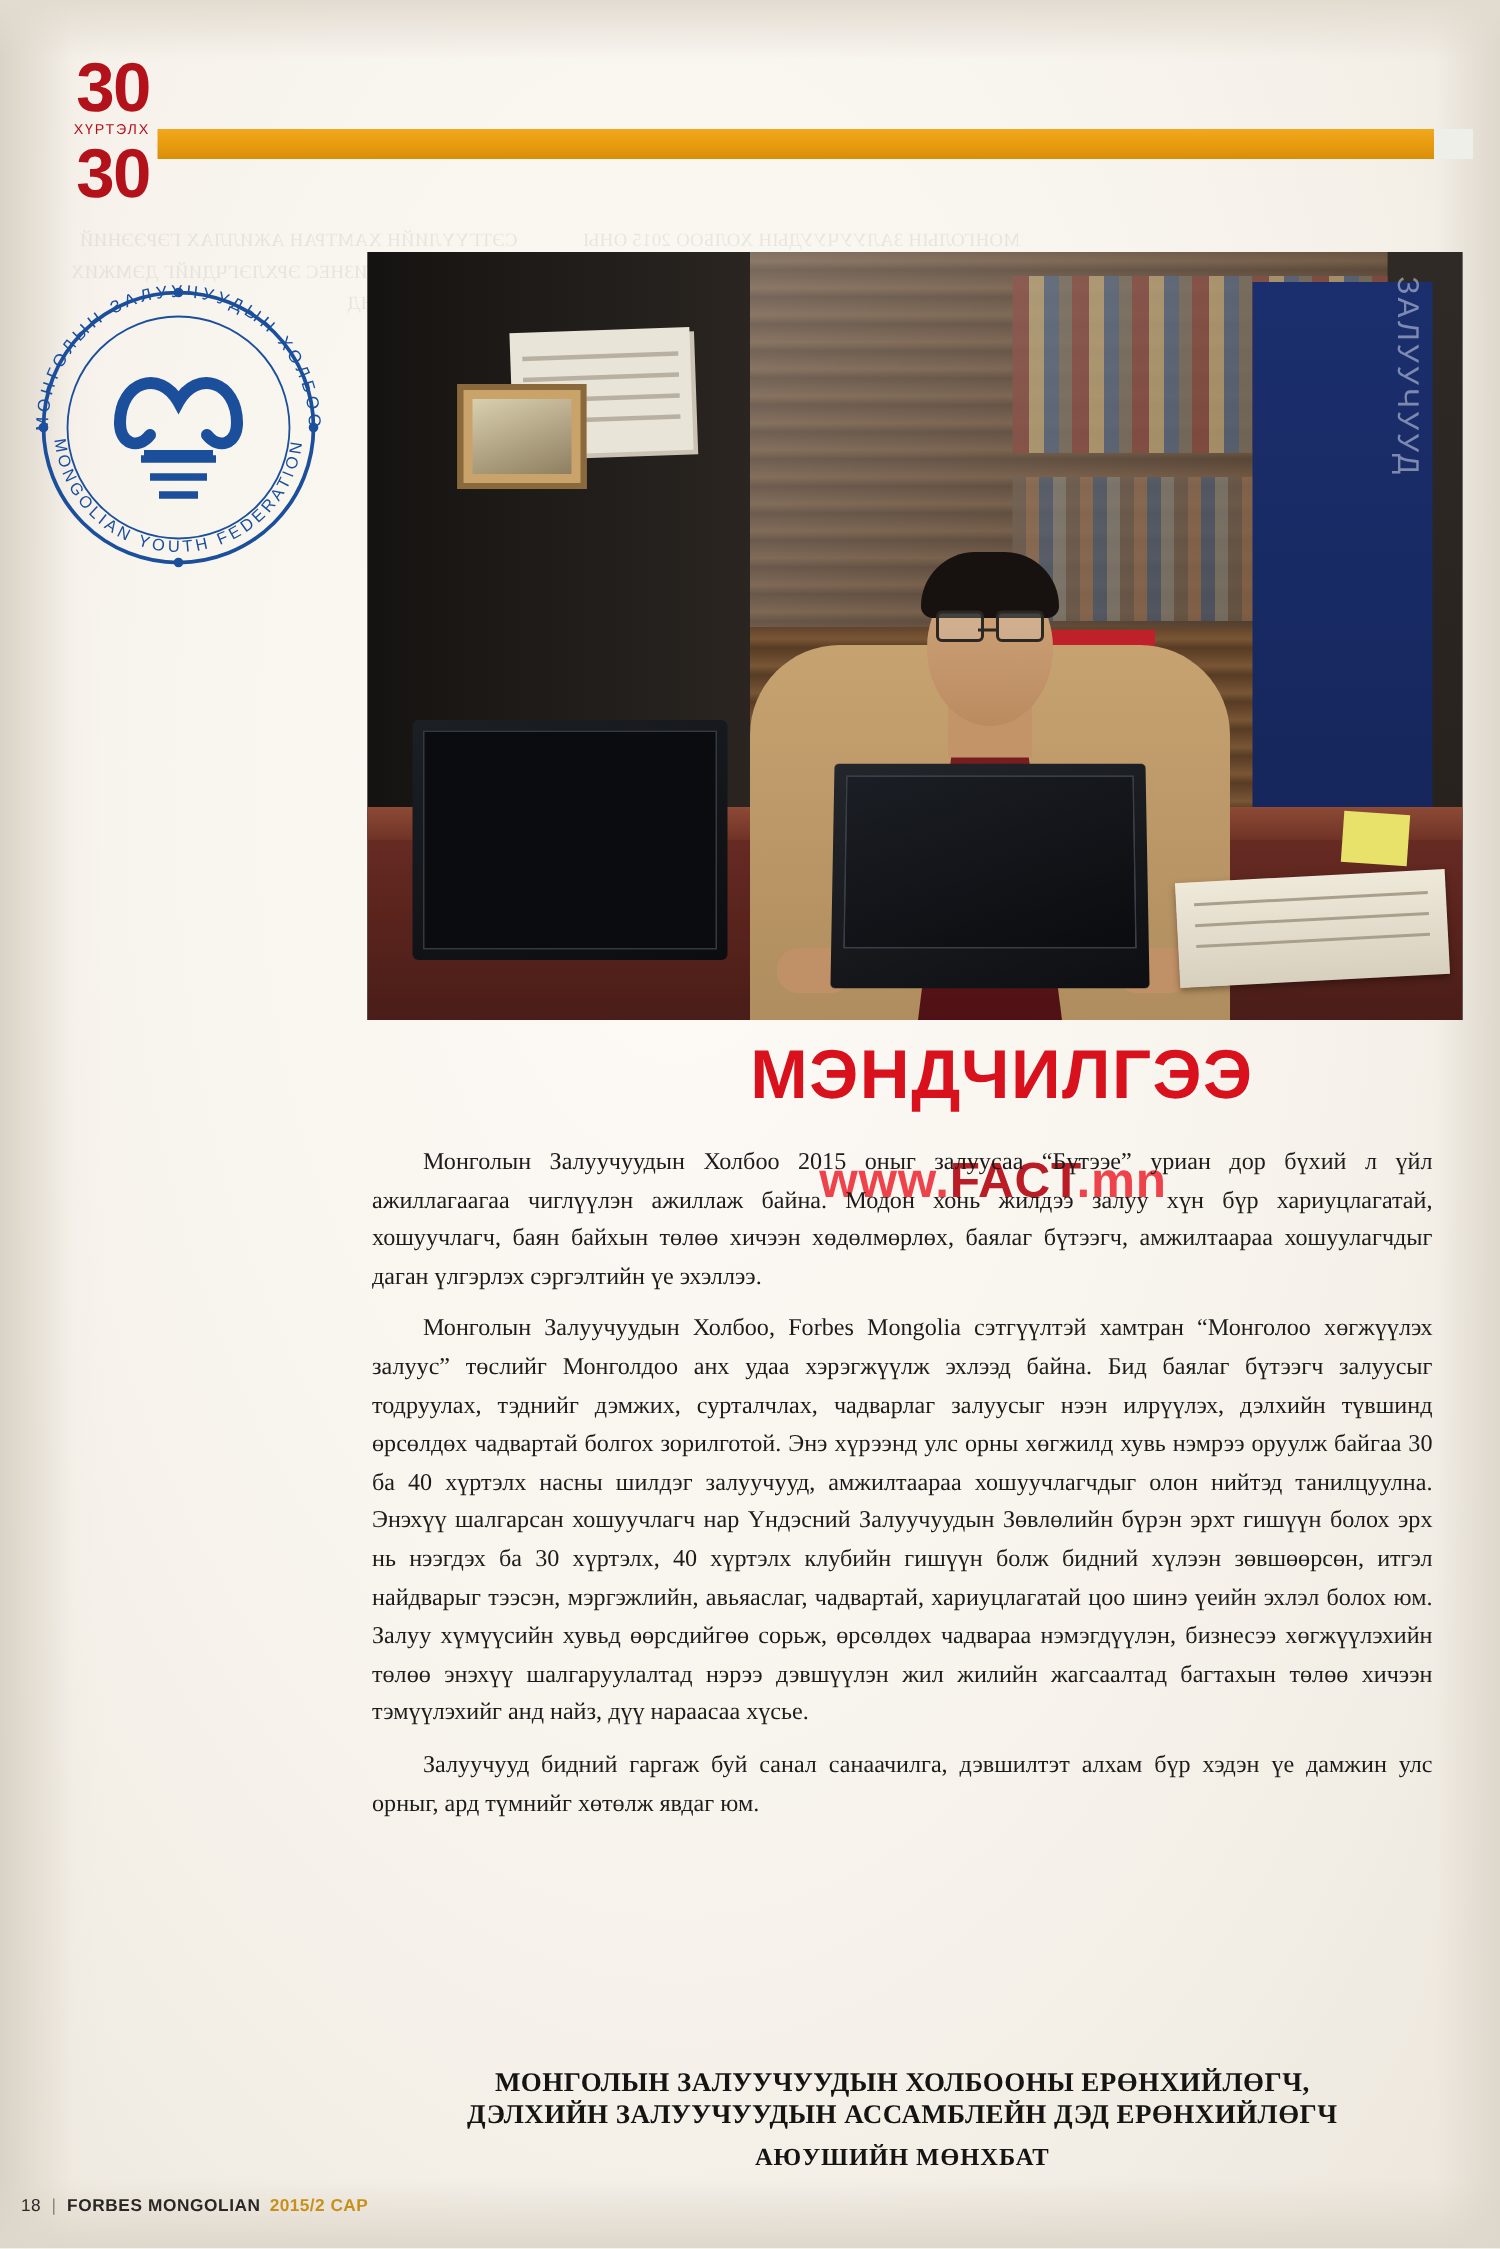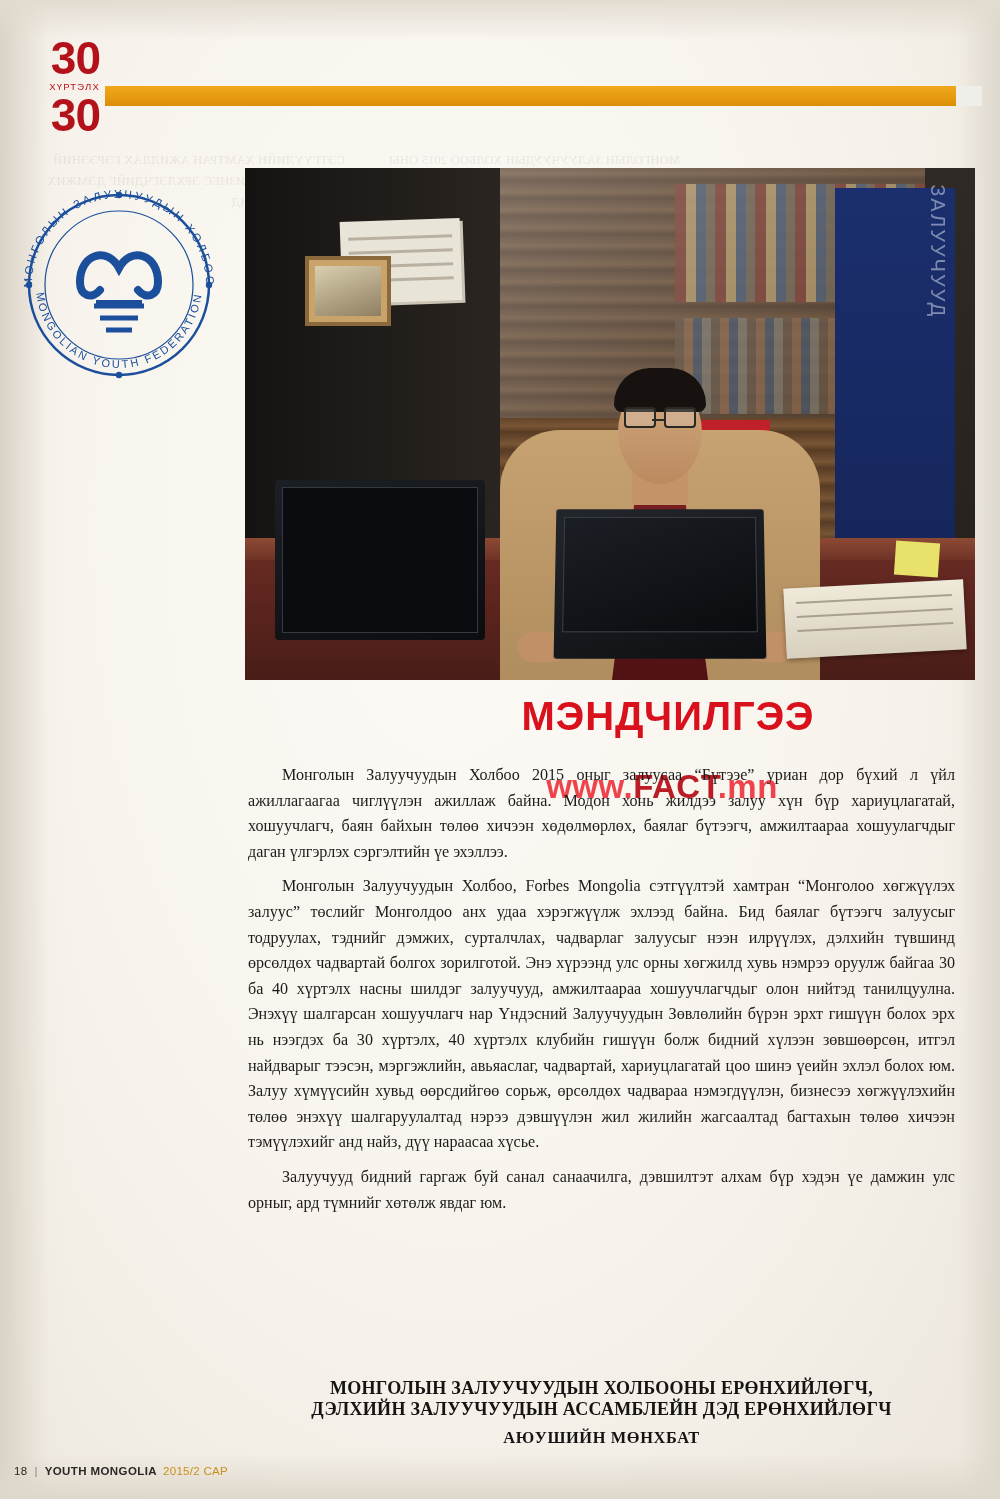--- a/index.html
+++ b/index.html
@@ -342,21 +342,21 @@
   .title-overlay {
     position: absolute;
     left: 408px;
     top: 686px;
     width: 520px;
     text-align: center;
   }
   .title-overlay .mendchilgee {
     font-family: "Liberation Sans", sans-serif;
     font-weight: bold;
-    font-size: 40px;
+    font-size: 46px;
     letter-spacing: 1px;
     color: #d9111c;
     line-height: 60px;
     text-shadow: 1px 1px 0 rgba(255,255,255,0.4);
     text-align: center;
   }
   .watermark {
     position: absolute;
     left: 402px;
     top: 740px;
@@ -417,21 +417,21 @@
     left: 14px;
     bottom: 22px;
     font-family: "Liberation Sans", sans-serif;
     font-size: 11.5px;
     color: #2a2724;
     letter-spacing: 0.3px;
   }
   .footer .pagenum { font-weight: normal; }
   .footer .sep { margin: 0 7px; color: #8a8278; }
   .footer .mag { font-weight: bold; letter-spacing: 0.4px; }
-  .footer .issue { color: #c8901a; font-weight: normal; margin-left: 6px; }
+  .footer .issue { color: #c8901a; font-weight: bold; margin-left: 6px; }
 </style>
 </head>
 <body>
 
 <div class="page">
   <div class="paper"></div>
 
   <div class="ghost">
     <span>МОНГОЛЫН ЗАЛУУЧУУДЫН ХОЛБОО 2015 ОНЫ ЗАЛУУЧУУДЫН ХӨГЖЛИЙН ХӨТӨЛБӨР БА ТӨСӨЛ ХӨТӨЛБӨРҮҮД ШИЛДЭГ ЗАЛУУЧУУДЫГ ТОДРУУЛАХ АЖИЛ ЭХЭЛЛЭЭ FORBES MONGOLIA СЭТГҮҮЛИЙН ХАМТРАН АЖИЛЛАХ ГЭРЭЭНИЙ ДАГУУ ЗАЛУУ БИЗНЕС ЭРХЛЭГЧДИЙГ ДЭМЖИХ АЖЛЫН ХҮРЭЭНД</span>
   </div>
@@ -548,15 +548,15 @@
     <p>Залуучууд бидний гаргаж буй санал санаачилга, дэвшилтэт алхам бүр хэдэн үе дамжин улс орныг, ард түмнийг хөтөлж явдаг юм.</p>
   </div>
 
   <div class="signoff">
     <div class="l1">МОНГОЛЫН ЗАЛУУЧУУДЫН ХОЛБООНЫ ЕРӨНХИЙЛӨГЧ,</div>
     <div class="l2">ДЭЛХИЙН ЗАЛУУЧУУДЫН АССАМБЛЕЙН ДЭД ЕРӨНХИЙЛӨГЧ</div>
     <div class="l3">АЮУШИЙН МӨНХБАТ</div>
   </div>
 
   <div class="footer">
-    <span class="pagenum">18</span><span class="sep">|</span><span class="mag">YOUTH MONGOLIA</span><span class="issue">2015/2 CAP</span>
+    <span class="pagenum">18</span><span class="sep">|</span><span class="mag">FORBES MONGOLIAN</span><span class="issue">2015/2 CAP</span>
   </div>
 </div>
 
 </body></html>

